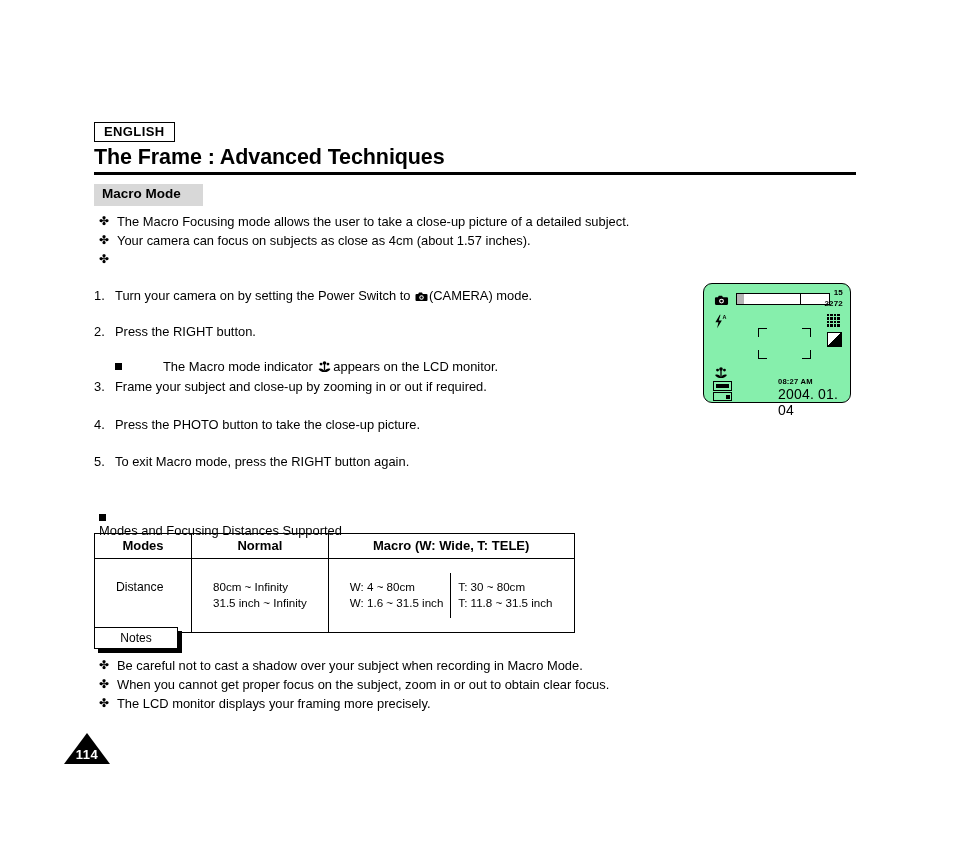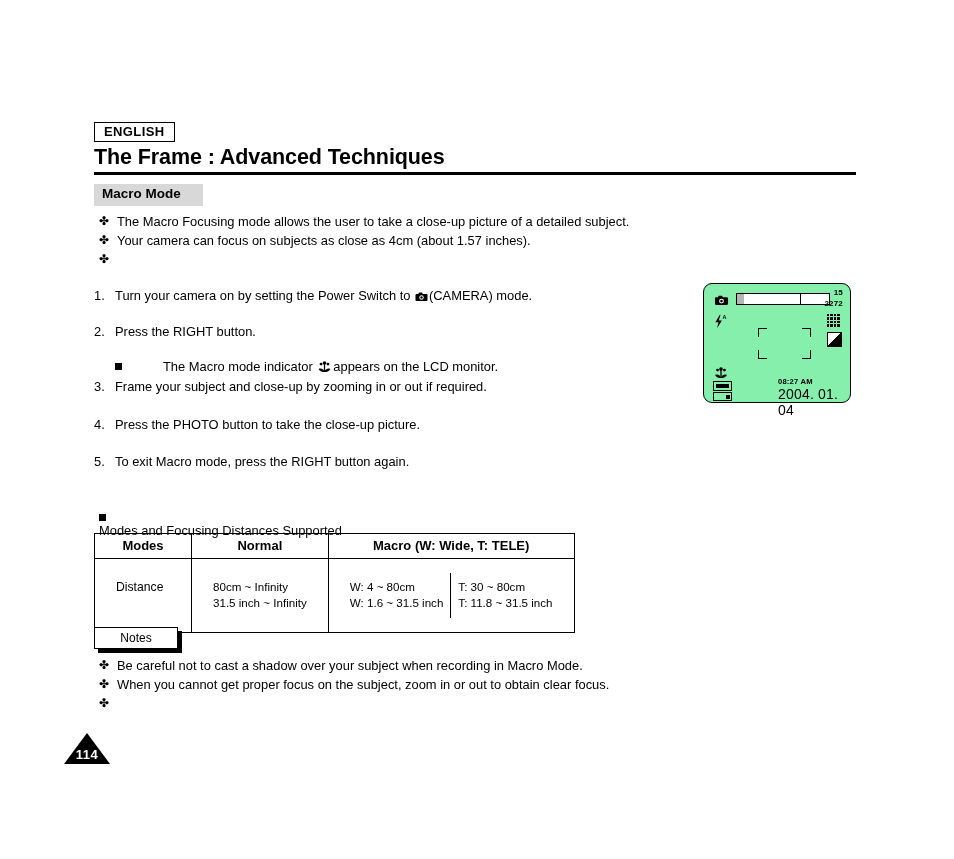--- a/index.html
+++ b/index.html
@@ -344,20 +344,21 @@
     <div class="bullet-row">
       <span class="bullet-mark">✤</span>
       <span class="bullet-text">Be careful not to cast a shadow over your subject when recording in Macro Mode.</span>
     </div>
     <div class="bullet-row">
       <span class="bullet-mark">✤</span>
       <span class="bullet-text">When you cannot get proper focus on the subject, zoom in or out to obtain clear focus.</span>
     </div>
     <div class="bullet-row">
       <span class="bullet-mark">✤</span>
+      <span class="bullet-text">The LCD monitor displays your framing more precisely.</span>
     </div>
   </div>
 
   <div class="pagenum-wrap">
     <div class="pagenum-tri"></div>
     <div class="pagenum-txt">114</div>
   </div>
 
   <div class="lcd">
 

